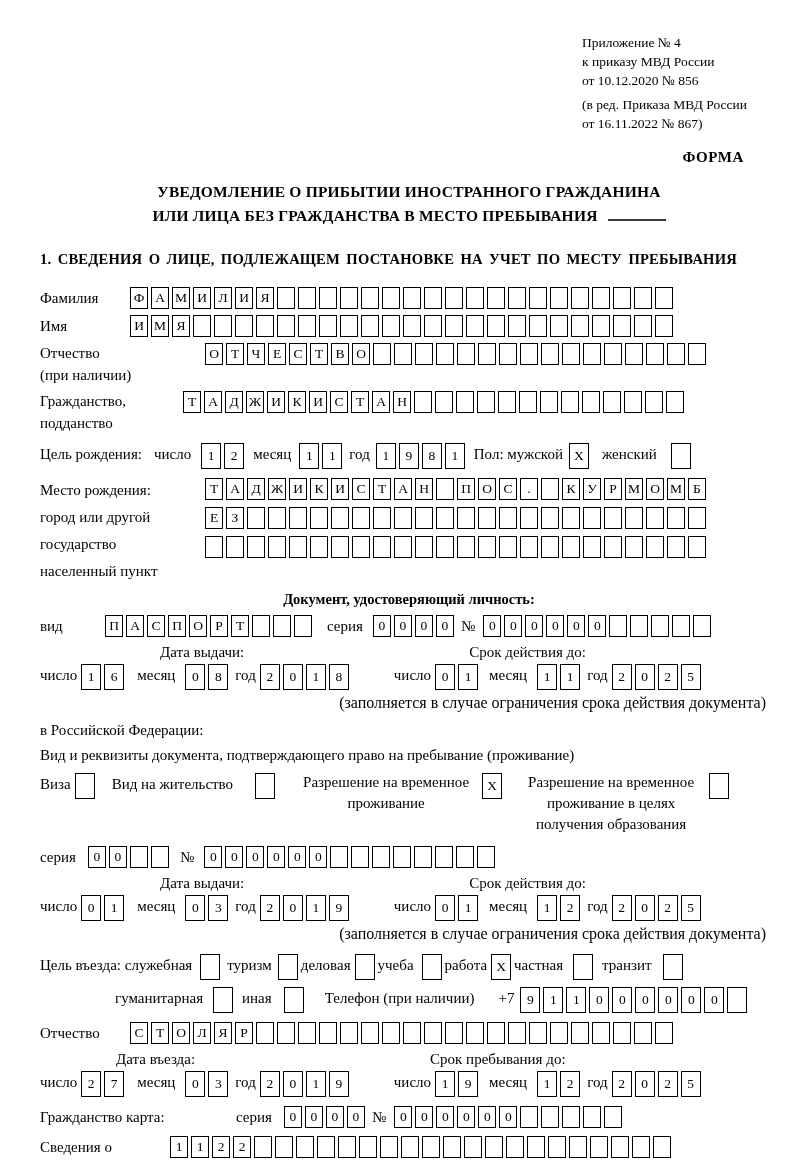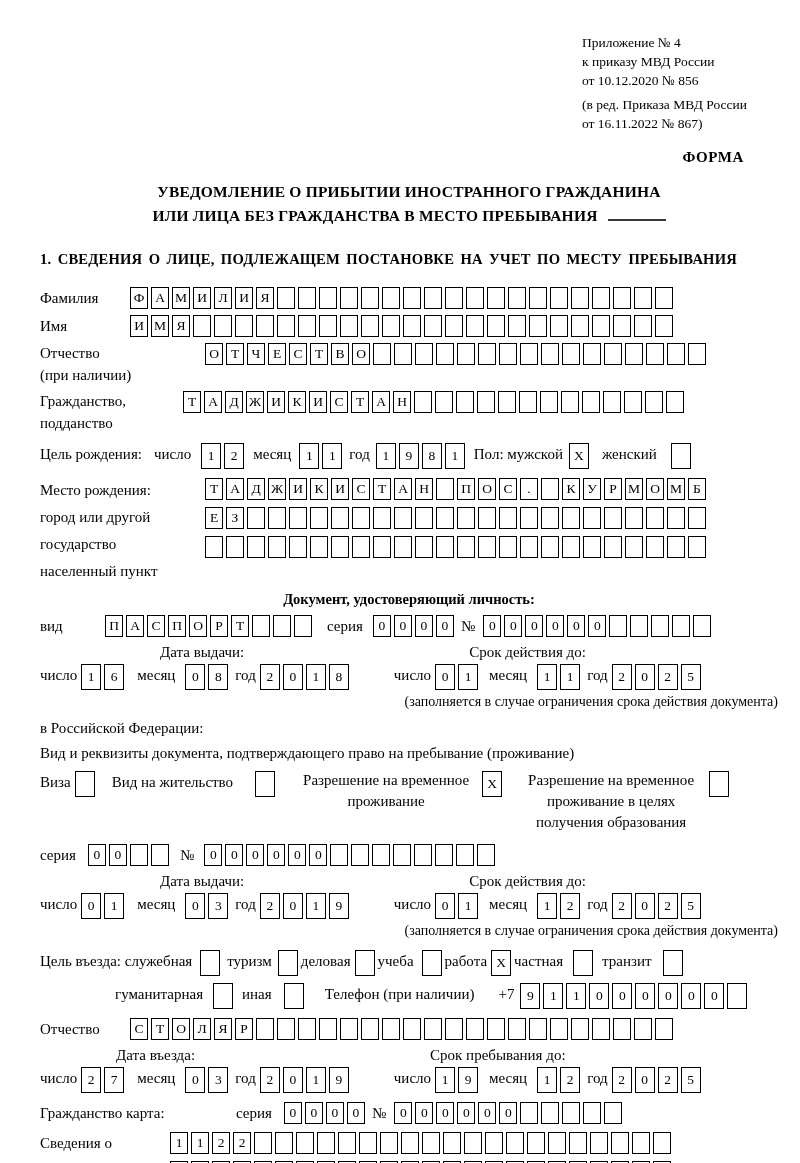--- a/index.html
+++ b/index.html
@@ -31,21 +31,21 @@
   .cell {
     flex: none; display: inline-flex; align-items: center; justify-content: center;
     width: 18px; height: 22px; border: 1.6px solid #000; margin-right: 3px;
     font-size: 13.5px;
   }
   .big .cell { width: 20px; height: 26px; }
   .rowscol { display: flex; flex-direction: column; gap: 6px; }
 
   .dochead { text-align: center; font-weight: bold; font-size: 14.5px; margin: 6px 0 6px; }
   .dh { display: flex; margin: 6px 0 2px; }
-  .note { text-align: right; font-size: 14px; margin: 2px 0 10px; }
+  .note { text-align: right; font-size: 16px; margin: 2px 12px 10px; }
   .plain { margin-bottom: 8px; }
 
   .opt { display: flex; align-items: flex-start; }
   .optcap { text-align: center; line-height: 21px; }
 </style>
 </head>
 <body>
 
 <div class="page">
 

